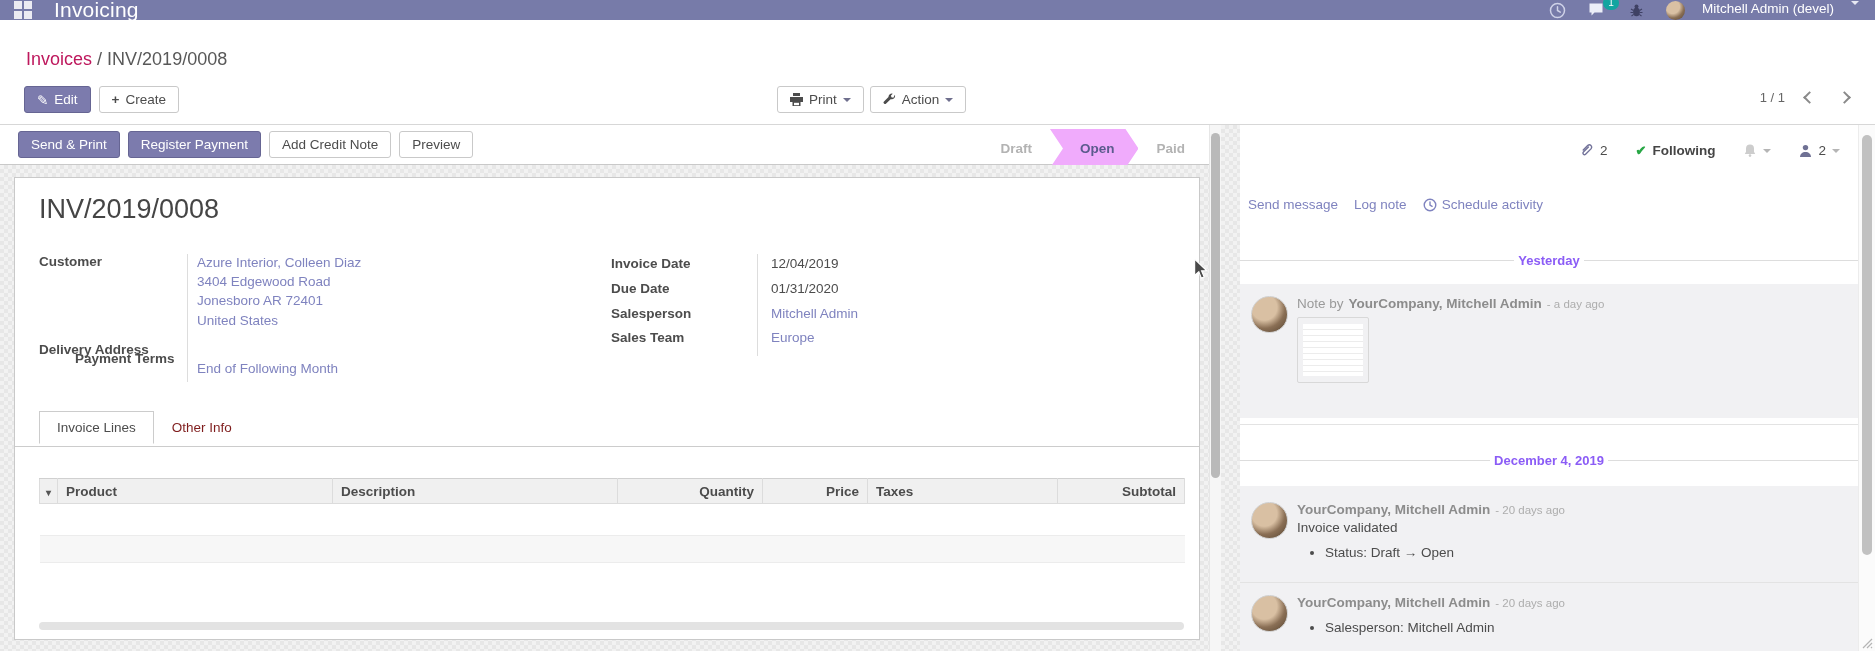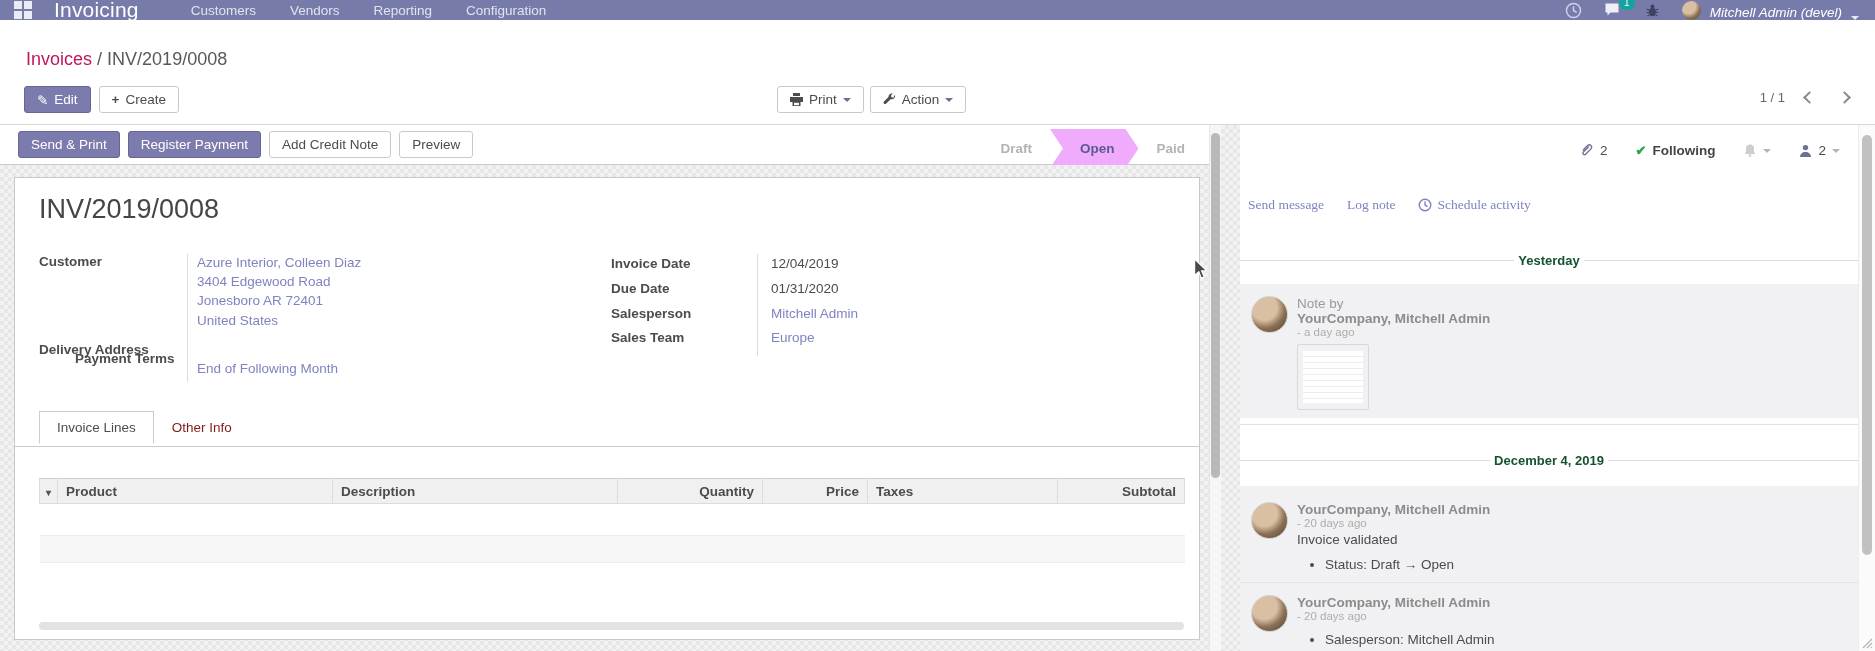--- a/index.html
+++ b/index.html
@@ -15,21 +15,21 @@
   .apps-icon i { width:8px; height:8px; background:rgba(255,255,255,.85); }
   .brand { font-size:21px; margin-left:22px; font-weight:400; letter-spacing:.2px; }
   .topnav { display:flex; margin-left:52px; gap:34px; }
   .topnav a { color:#e2e3f1; text-decoration:none; cursor:pointer; }
   .top-right { margin-left:auto; display:flex; align-items:center; gap:22px; margin-right:16px; }
   .icon-btn { position:relative; display:flex; align-items:center; cursor:pointer; }
   .badge { position:absolute; top:-6px; right:-12px; background:#12A5A0; color:#fff;
     font-size:10px; line-height:14px; min-width:16px; text-align:center; border-radius:8px; padding:0 3px; }
   .tb-avatar { width:19px; height:19px; border-radius:50%;
     background:radial-gradient(circle at 35% 30%, #d9c0a3 0 38%, #8a6f55 62%, #54422f 100%); }
-  .user-menu { display:flex; align-items:flex-end; gap:9px; cursor:pointer;font-style:italic; }
+  .user-menu { display:flex; align-items:flex-start; gap:17px; cursor:pointer; }
   .caret { width:0; height:0; border-left:4px solid transparent; border-right:4px solid transparent;
     border-top:4px solid #e7e8f3; }
   .caret.grey { border-top-color:#b5b5b5; }
   .caret.dark { border-top-color:#6f6f8d; }
 
   
   .control-panel { position:absolute; top:38px; left:0; width:100%; height:86px; background:#fff; }
   .breadcrumb { position:absolute; top:11px; left:26px; font-size:18px; color:#585858; }
   .breadcrumb .bc-link { color:#be185d; cursor:pointer; }
   .btn { display:inline-flex; align-items:center; gap:6px; font-size:13.5px; height:27px;
@@ -102,30 +102,30 @@
   tr.empty-c td { height:30px; border-bottom:none; }
   .hscroll { position:absolute; left:24px; top:444px; width:1145px; height:8px;
     background:#e3e3e3; border-radius:4px; cursor:pointer; }
 
   
   .chatter { position:absolute; top:125px; left:1240px; width:618px; bottom:0; background:#fff; overflow:hidden; }
   .ch-icons { position:absolute; top:18px; right:18px; display:flex; align-items:center; gap:28px; }
   .ch-item { display:flex; align-items:center; gap:6px; cursor:pointer; }
   .following-txt { font-weight:bold; color:#454545; }
   .check { color:#28a745; font-size:13px; font-weight:bold; }
-  .ch-actions { position:absolute; top:72px; left:8px; display:flex; gap:23px;font-family:Liberation Serif, serif; }
+  .ch-actions { position:absolute; top:72px; left:8px; display:flex; gap:16px; }
   .ch-actions .link { text-decoration:none; display:flex; align-items:center; gap:5px; }
   .divider { position:absolute; left:0; width:100%; display:flex; align-items:center; gap:4px;
-    color:#14532d; font-weight:bold; font-size:13px; }
+    color:#8b5cf6; font-weight:bold; font-size:13px; }
   .divider .dline { flex:1; border-top:1px solid #ddd; }
   .message { position:absolute; left:0; width:100%; background:#f1f1f3; padding:12px 16px 12px 57px; }
   .msg-avatar { position:absolute; left:11px; top:12px; width:37px; height:37px; border-radius:50%;
     background:radial-gradient(circle at 35% 30%, #d9c0a3 0 38%, #8a6f55 62%, #54422f 100%);
     border:1px solid #d0d0d0; }
-  .msg-head { display:flex; align-items:flex-start; color:#9a9a9a;flex-direction:column; }
+  .msg-head { display:flex; align-items:center; gap:5px; color:#9a9a9a; }
   .msg-author { font-weight:bold; color:#8c8c8c; }
   .msg-time { font-size:11.5px; color:#adadad; }
   .msg-body { margin-top:3px; color:#4c4c4c; }
   .attach-thumb { margin-top:6px; width:72px; height:66px; background:#fff; border:1px solid #d8d8d8;
     border-radius:2px; padding:6px 5px;
     background-image:repeating-linear-gradient(to bottom,#fff 0 5px,#ececec 5px 6px);
     background-clip:content-box; cursor:pointer; }
   .mbullets { margin:10px 0 0 28px; }
   .mbullets li { color:#4c4c4c; }
   .sep1 { position:absolute; top:299px; left:0; width:100%; border-top:1px solid #e3e3e3; }
@@ -142,26 +142,20 @@
 <body>
 
 <div class="topbar">
   <div class="apps-icon">
       <i></i>
       <i></i>
       <i></i>
       <i></i>
     </div>
   <div class="brand">Invoicing</div>
-  <div class="topnav">
-    <a>Customers</a>
-    <a>Vendors</a>
-    <a>Reporting</a>
-    <a>Configuration</a>
-  </div>
   <div class="top-right">
     <span class="icon-btn">
       <svg class="ic" width="17" height="17" viewBox="0 0 16 16">
           <circle cx="8" cy="8" r="6.6" fill="none" stroke="#cfd2e8" stroke-width="1.4"></circle>
           <path d="M8 4.4V8l2.6 1.6" fill="none" stroke="#cfd2e8" stroke-width="1.4" stroke-linecap="round"></path>
         </svg>
     </span>
     <span class="icon-btn">
       <svg class="ic" width="19" height="16" viewBox="0 0 19 16">
           <path d="M1.5 1.5h13v9h-8l-3 3v-3h-2z" fill="#eceef8"></path>

